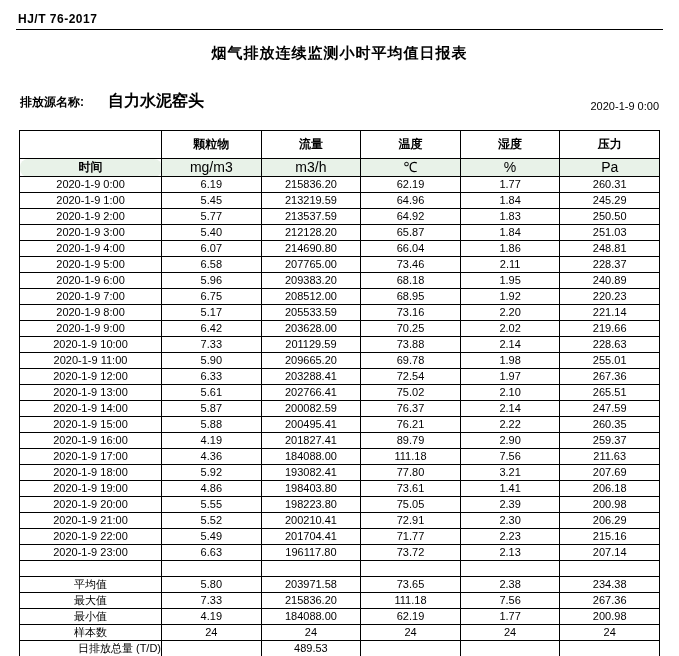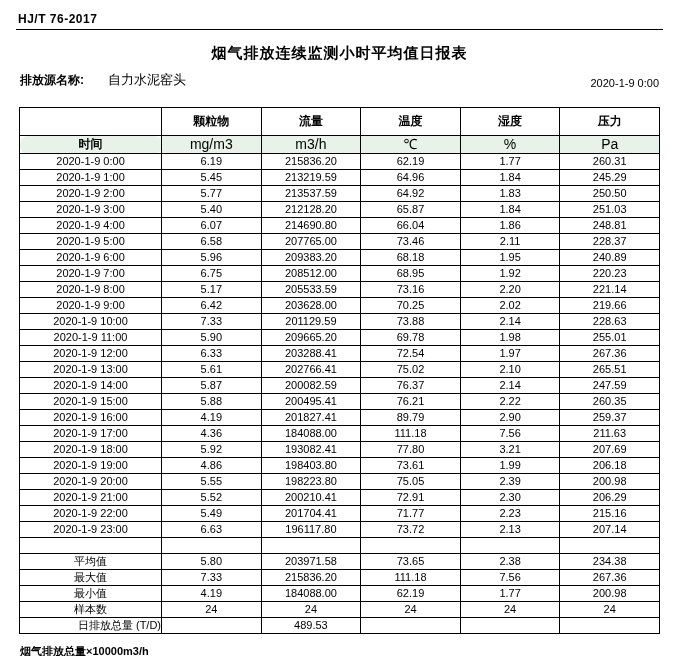--- a/index.html
+++ b/index.html
@@ -40,34 +40,34 @@
     text-align: center;
     font-size: 15px;
     font-weight: bold;
     letter-spacing: 1px;
     margin-top: 14px;
   }
   .meta-row {
     display: flex;
     align-items: flex-end;
     justify-content: space-between;
-    margin-top: 8px;
+    margin-top: 28px;
     padding: 0 6px 0 6px;
   }
   .meta-left {
     display: flex;
     align-items: baseline;
   }
   .meta-label {
     font-size: 12px;
     font-weight: bold;
   }
   .meta-value {
-    font-size: 13px;
-    font-weight: normal;
+    font-size: 16px;
+    font-weight: bold;
     margin-left: 24px;
   }
   .meta-right {
     font-size: 11px;
   }
 
   table.report {
     border-collapse: collapse;
     margin: 18px auto 0 auto;
     width: 640px;
@@ -328,21 +328,21 @@
           <td>193082.41</td>
           <td>77.80</td>
           <td>3.21</td>
           <td>207.69</td>
         </tr>
         <tr class="data">
           <td>2020-1-9 19:00</td>
           <td>4.86</td>
           <td>198403.80</td>
           <td>73.61</td>
-          <td>1.99</td>
+          <td>1.41</td>
           <td>206.18</td>
         </tr>
         <tr class="data">
           <td>2020-1-9 20:00</td>
           <td>5.55</td>
           <td>198223.80</td>
           <td>75.05</td>
           <td>2.39</td>
           <td>200.98</td>
         </tr>

